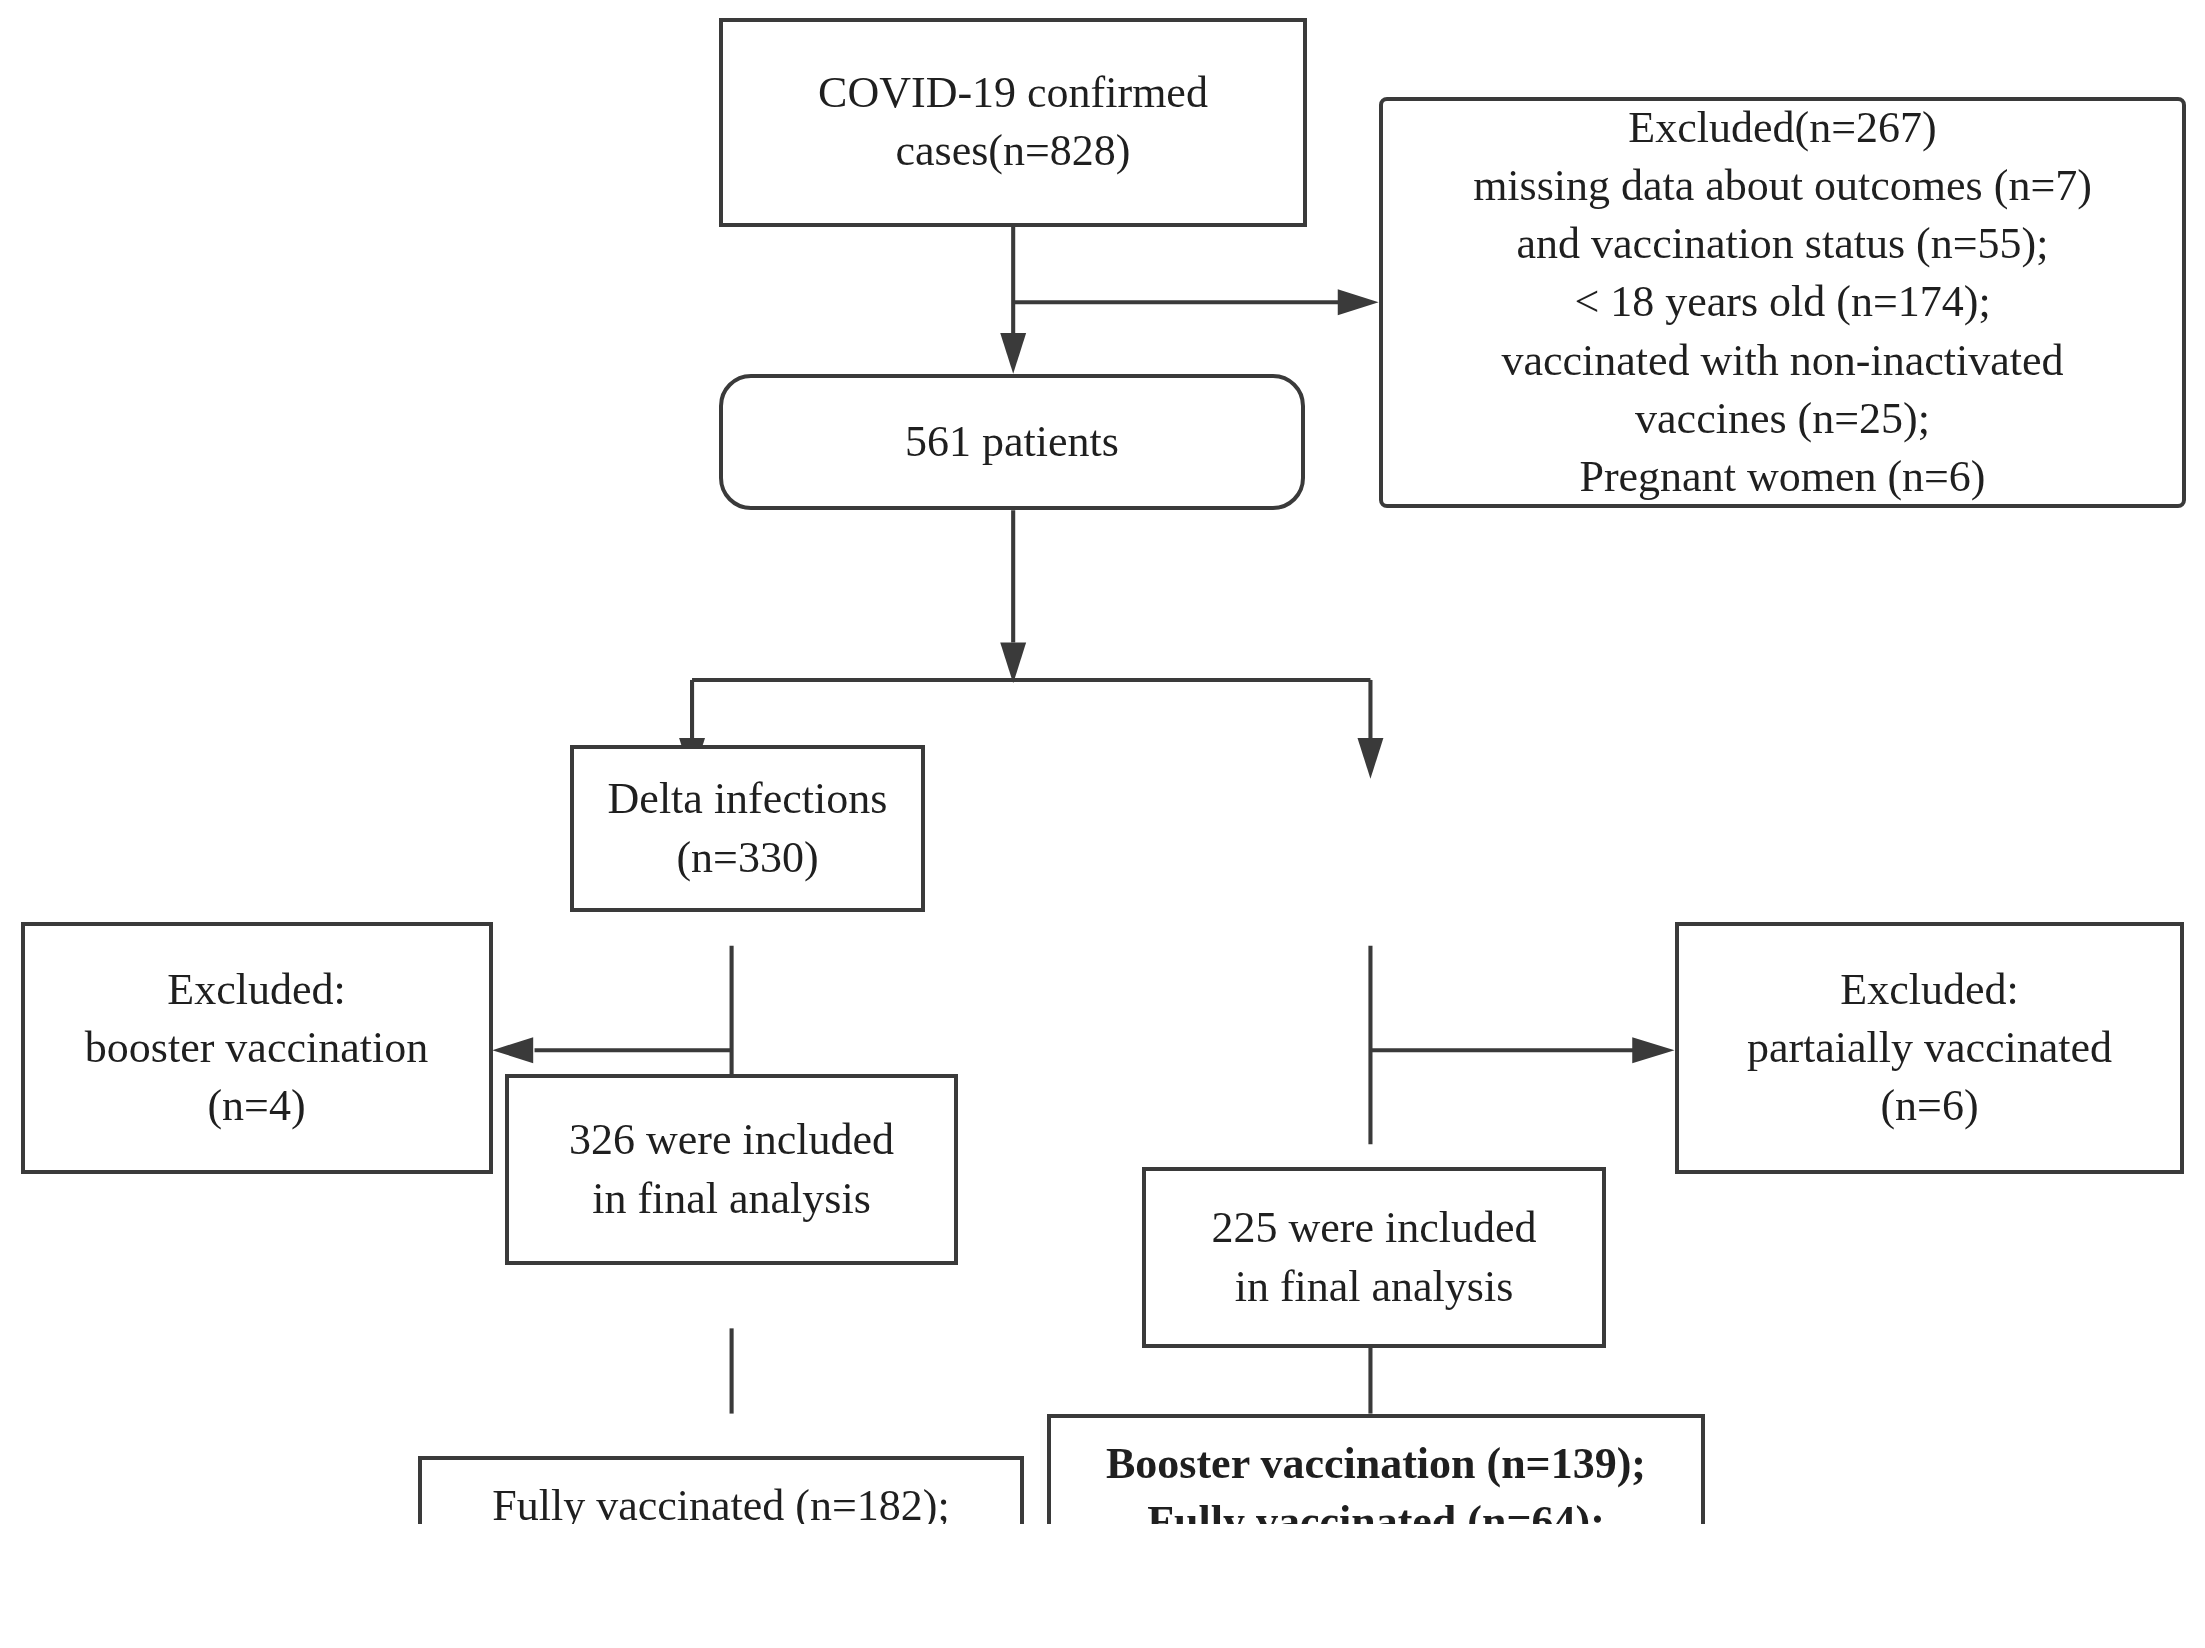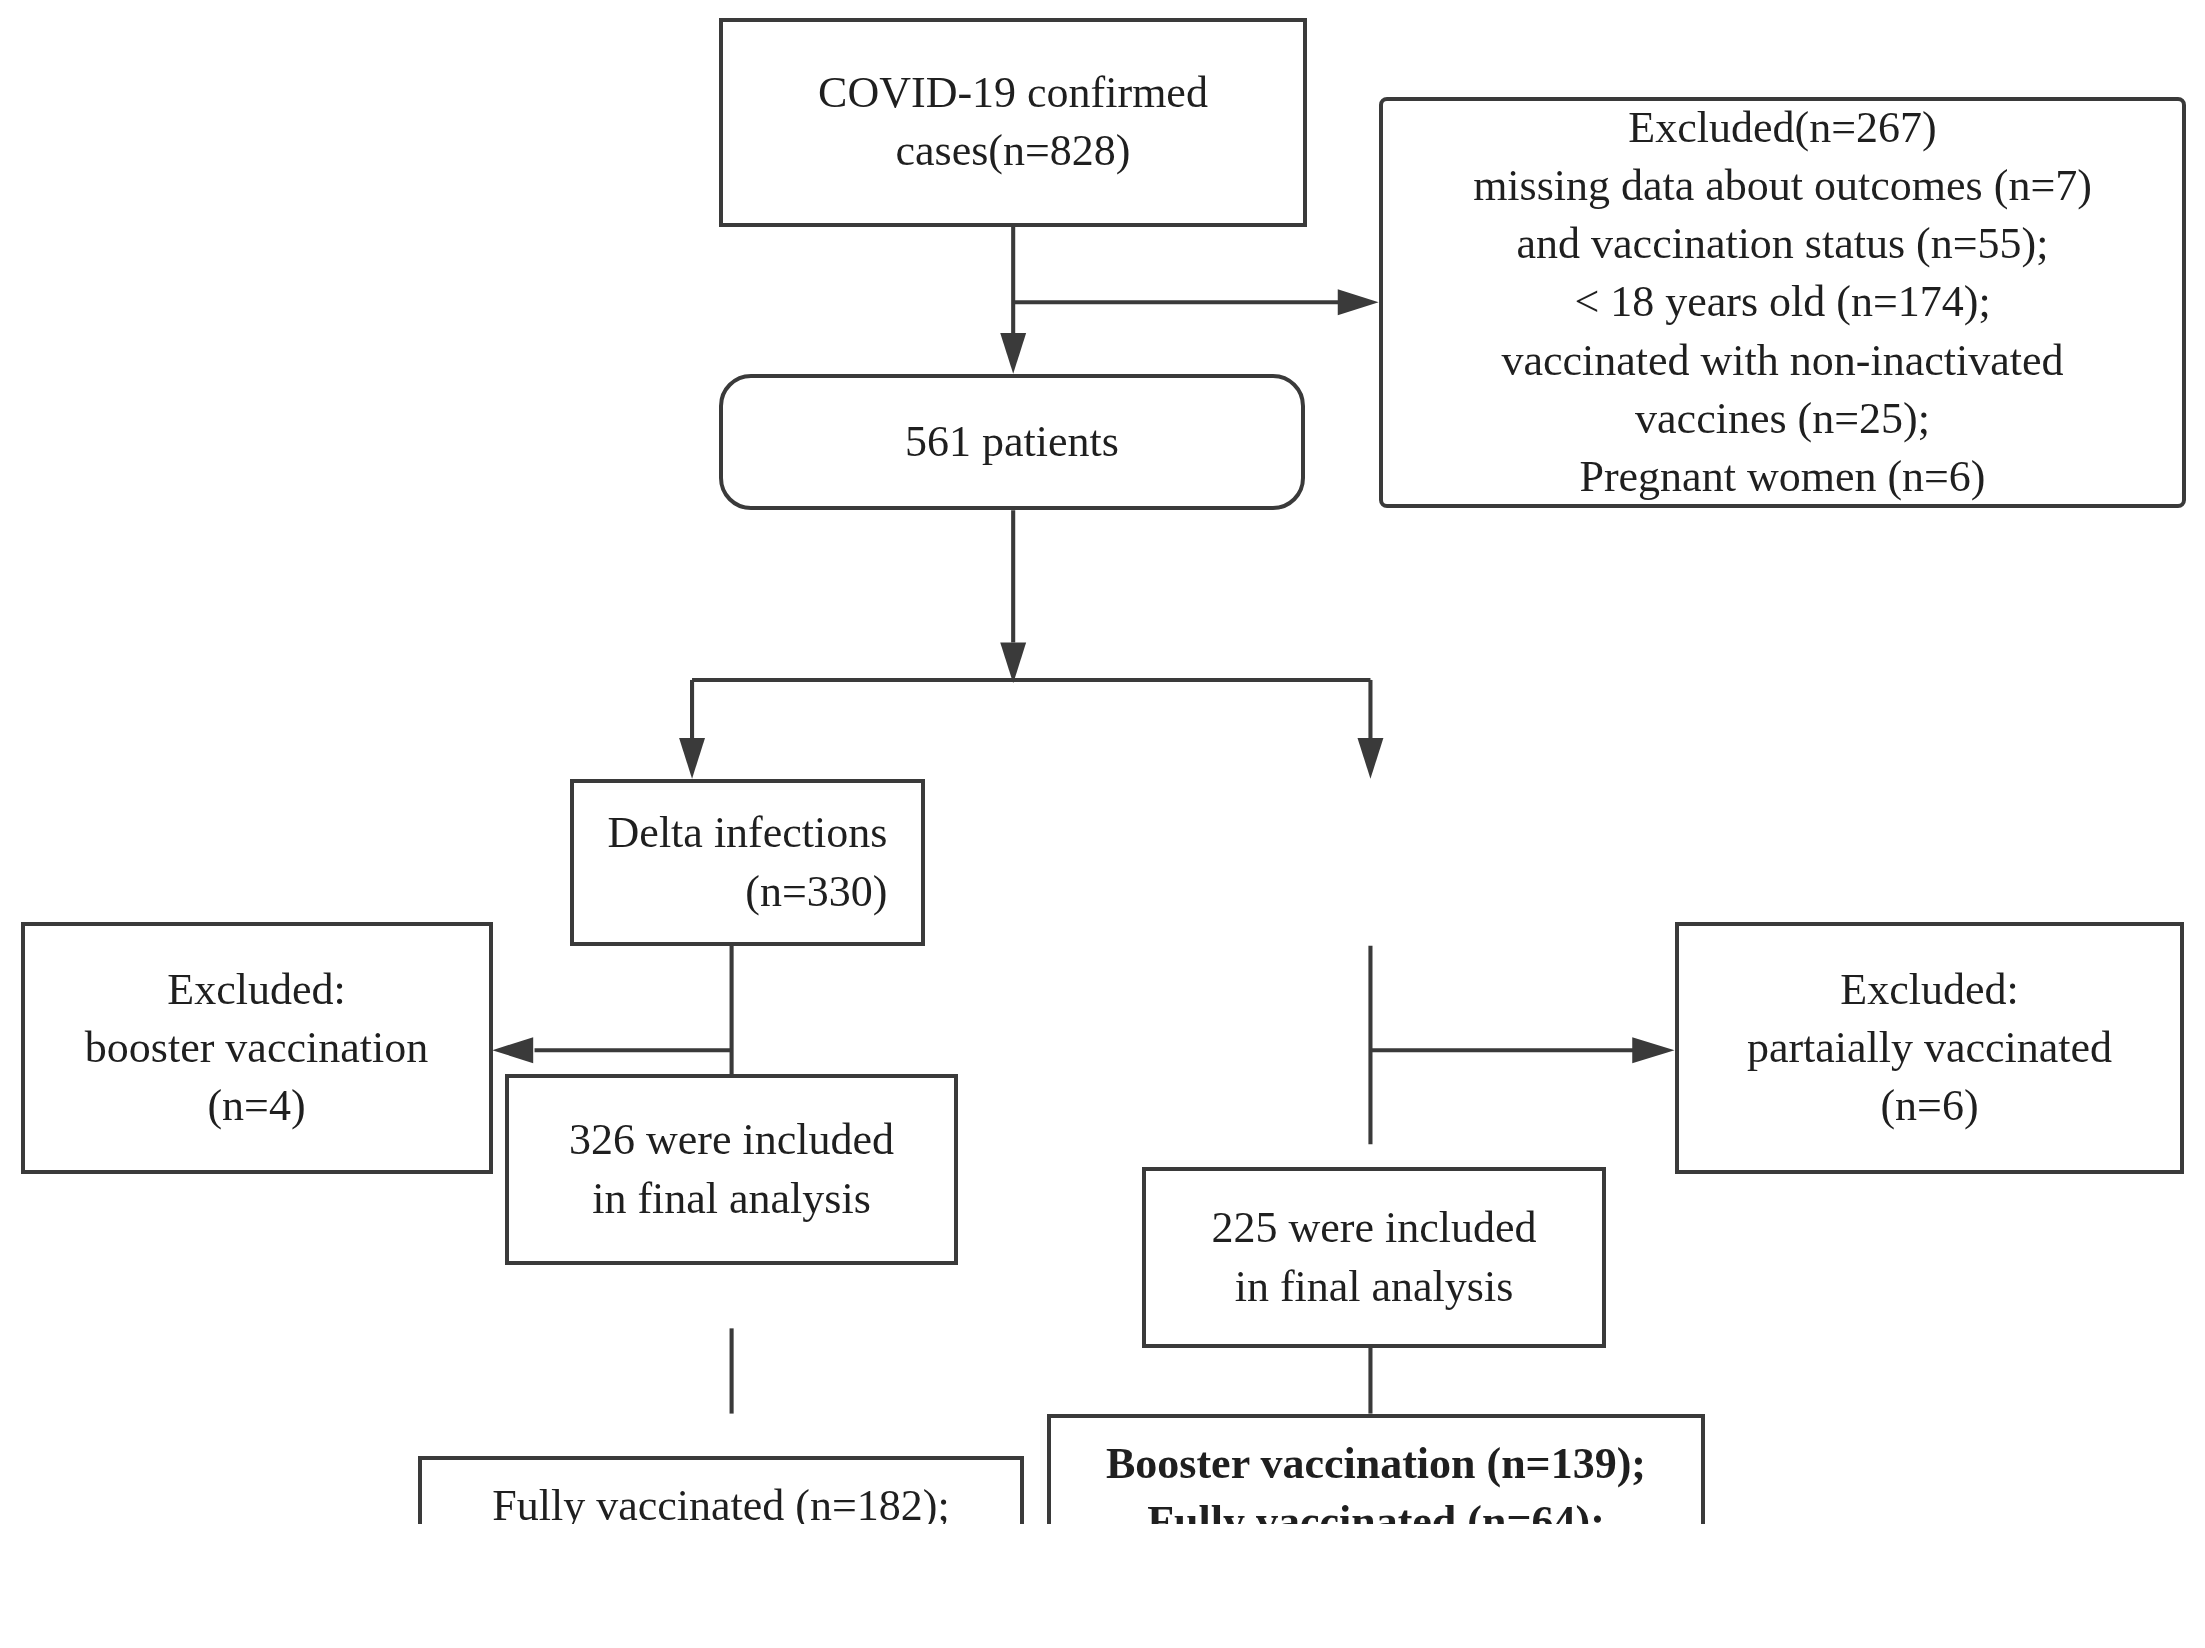--- a/index.html
+++ b/index.html
@@ -49,21 +49,21 @@
     white-space:pre-line;
     font-size:44px;
     line-height:1.32;
     z-index:2;
     padding:2.7px 6.8px;
   }
   
   .b-confirmed   {left:719px; top:17.7px;   width:588px;  height:209px;}
   .b-excl-top    {left:1379px; top:97px;  width:807px; height:411px;border-radius:8px;}
   .b-561         {left:719px; top:374px;  width:586px;  height:136px;border-radius:32px;}
-  .b-delta       {left:570px;  top:779px; width:355px;  height:167px;text-align:right;}
+  .b-delta       {left:570px;  top:745px; width:355px;  height:167px;}
   .b-omicron     {left:1147px; top:779px; width:453px;  height:167px;}
   .b-excl-left   {left:20.5px;   top:922px; width:472px;  height:252px;}
   .b-excl-right  {left:1675px; top:922px; width:509px;  height:252px;}
   .b-326         {left:505px;  top:1074px; width:453px;  height:191px;}
   .b-225         {left:1142px; top:1144px; width:464px;  height:181px;margin-top:23px;}
   .b-bottom-left {left:418px;  top:1414px; width:606px;  height:217px;margin-top:42px;}
   .b-bottom-right{left:1047px; top:1414px; width:658px;  height:217px;font-weight:bold;}
 </style>
 </head>
 <body>

